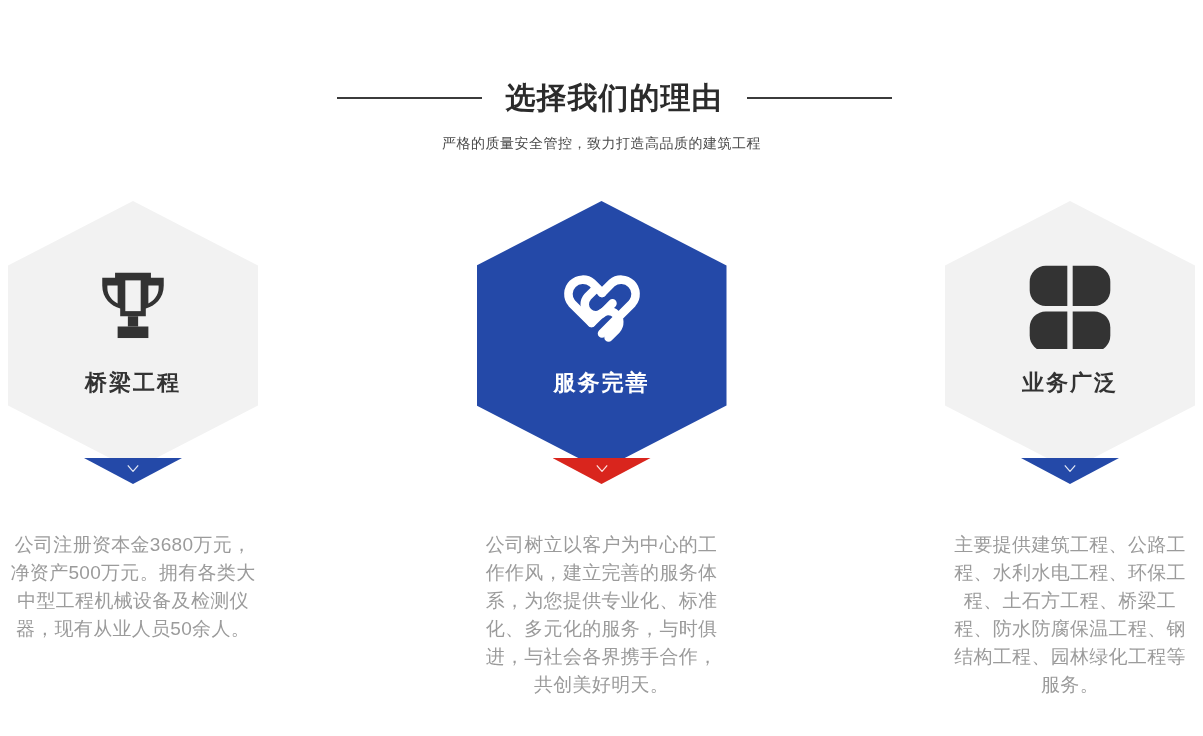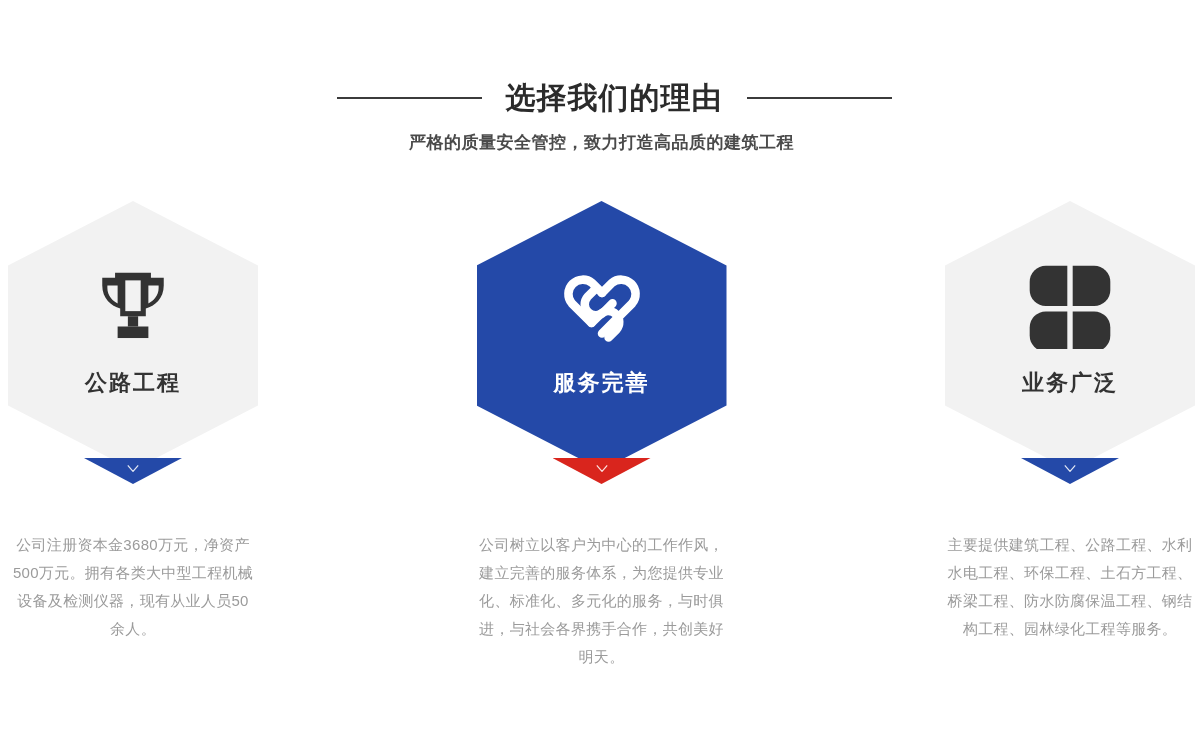--- a/index.html
+++ b/index.html
@@ -47,25 +47,24 @@
     font-size: 30px;
     font-weight: bold;
     color: #2b2b2b;
     letter-spacing: 1px;
     line-height: 40px;
     white-space: nowrap;
   }
 
   .subtitle {
     margin-top: 12px;
-    font-size: 17px;
+    font-size: 14px;
     color: #4a4a4a;
     letter-spacing: 0.5px;
     line-height: 26px;
-    font-weight: bold;
   }
 
   
   .cards {
     position: absolute;
     top: 201px;
     left: 0;
     width: 1203px;
     display: flex;
     justify-content: space-between;
@@ -154,21 +153,21 @@
 
   .pointer-chevron {
     margin-top: 3px;
     width: 16px;
     height: 16px;
   }
 
   .desc {
     margin-top: 48px;
     width: 246px;
-    font-size: 15px;
+    font-size: 19px;
     line-height: 28px;
     color: #9b9b9b;
     text-align: center;
     letter-spacing: 0.3px;
   }
 </style>
 </head>
 <body>
 
 <div class="page">
@@ -193,21 +192,21 @@
               <g fill="#333333">
                 <path d="M18 6 h28 v4 h10 v6 c0 10 -7 16 -14 18 v6 h-20 v-6 c-7 -2 -14 -8 -14 -18 v-6 h10 z
                          M12 16 v2 c0 6 4 10 8 12 v-14 z
                          M52 16 h-8 v14 c4 -2 8 -6 8 -12 z" fill-rule="evenodd"></path>
                 <rect x="26" y="12" width="12" height="24" fill="#f2f2f2"></rect>
                 <rect x="28" y="40" width="8" height="8"></rect>
                 <rect x="20" y="48" width="24" height="9"></rect>
               </g>
             </svg>
           </div>
-          <div class="hex-title dark">公路工程</div>
+          <div class="hex-title dark">桥梁工程</div>
         </div>
         <div class="pointer blue">
           <svg class="pointer-chevron" viewBox="0 0 20 20">
             <path d="M4 6 L10 13 L16 6" fill="none" stroke="#ffffff" stroke-width="1.6" stroke-linecap="round" stroke-linejoin="round" opacity="0.85"></path>
           </svg>
         </div>
       </div>
       <p class="desc">公司注册资本金3680万元，净资产500万元。拥有各类大中型工程机械设备及检测仪器，现有从业人员50余人。</p>
     </div>
 

